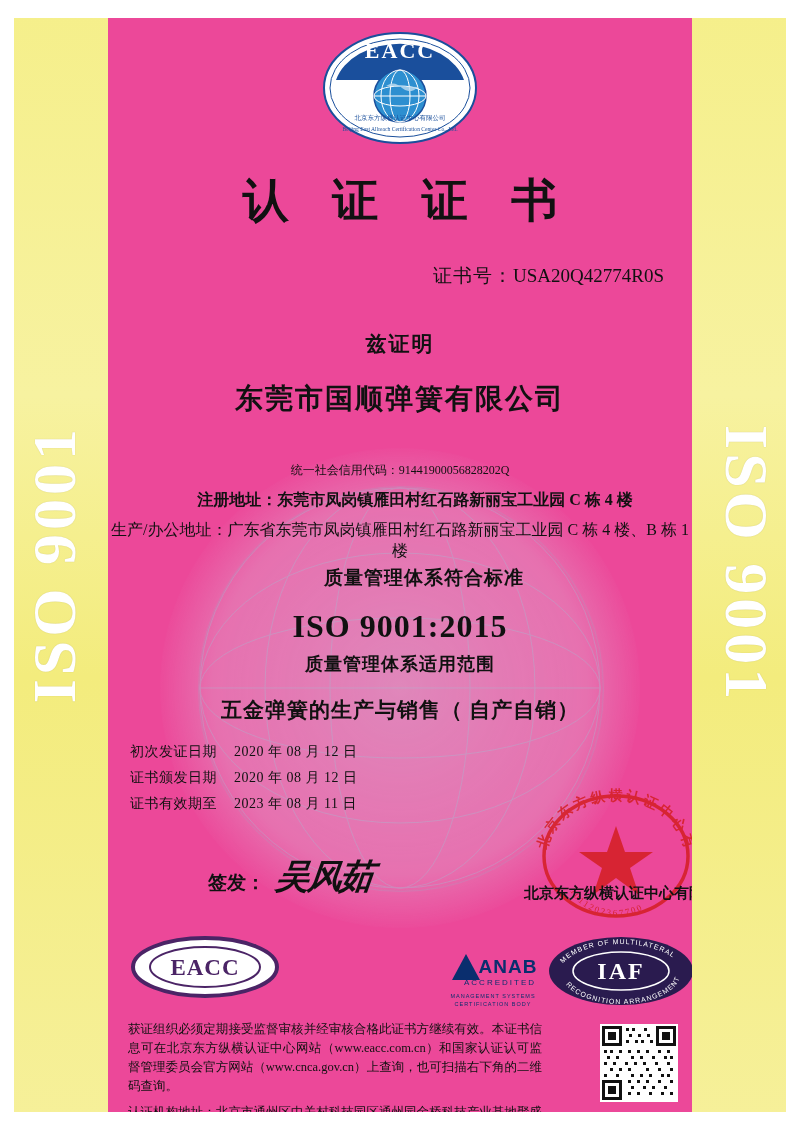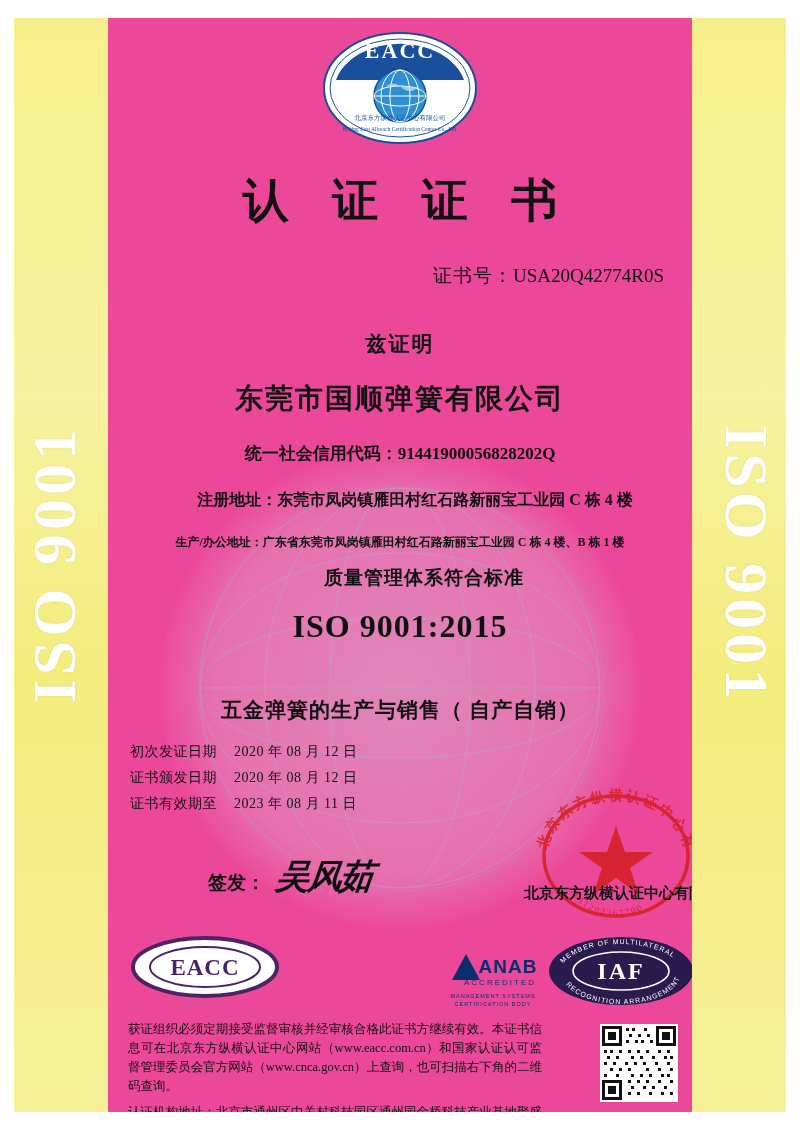--- a/index.html
+++ b/index.html
@@ -91,23 +91,23 @@
   }
   .cert-no .lbl{letter-spacing:1px;}
   .cert-no .val{font-weight:normal;}
 
   .center-line{
     text-align:center;color:#111;
     font-family:"Liberation Serif", serif;
   }
   .l-hereby{position:absolute;left:0;right:0;top:312px;font-size:21px;font-weight:bold;letter-spacing:2px;}
   .l-company{position:absolute;left:0;right:0;top:362px;font-size:28px;font-weight:bold;letter-spacing:2px;}
-  .l-credit{position:absolute;left:0;right:0;top:424px;font-size:17px;font-weight:bold;}
+  .l-credit{position:absolute;left:0;right:0;top:444px;font-size:12px;font-weight:normal;}
   .l-addr1{position:absolute;left:0;right:0;top:472px;font-size:16px;font-weight:bold;margin-left:30px;}
-  .l-addr2{position:absolute;left:0;right:0;top:502px;font-size:12px;font-weight:bold;margin-top:14px;}
+  .l-addr2{position:absolute;left:0;right:0;top:502px;font-size:16px;font-weight:normal;}
   .l-conform{position:absolute;left:0;right:0;top:547px;font-size:19px;font-weight:bold;letter-spacing:1px;padding-left:48px;}
   .l-standard{position:absolute;left:0;right:0;top:590px;font-size:32px;font-weight:bold;letter-spacing:1px;}
   .l-scopehdr{position:absolute;left:0;right:0;top:634px;font-size:18px;font-weight:bold;letter-spacing:1px;}
   .l-scope{position:absolute;left:0;right:0;top:678px;font-size:21px;font-weight:bold;letter-spacing:1px;}
 
   .dates{
     position:absolute;left:22px;top:725px;
     font-size:14px;color:#111;
     font-family:"Liberation Serif", serif;
   }
@@ -211,20 +211,21 @@
       <span class="lbl">证书号：</span><span class="val">USA20Q42774R0S</span>
     </div>
 
     <div class="center-line l-hereby">兹证明</div>
     <div class="center-line l-company">东莞市国顺弹簧有限公司</div>
     <div class="center-line l-credit">统一社会信用代码：91441900056828202Q</div>
     <div class="center-line l-addr1">注册地址：东莞市凤岗镇雁田村红石路新丽宝工业园 C 栋 4 楼</div>
     <div class="center-line l-addr2">生产/办公地址：广东省东莞市凤岗镇雁田村红石路新丽宝工业园 C 栋 4 楼、B 栋 1 楼</div>
     <div class="center-line l-conform">质量管理体系符合标准</div>
     <div class="center-line l-standard">ISO 9001:2015</div>
+    <div class="center-line l-scopehdr">质量管理体系适用范围</div>
     <div class="center-line l-scope">五金弹簧的生产与销售（ 自产自销）</div>
 
     <div class="dates">
       <div class="row">
         <span class="dlabel">初次发证日期</span>
         <span class="dvalue">2020 年 08 月 12 日</span>
       </div>
       <div class="row">
         <span class="dlabel">证书颁发日期</span>
         <span class="dvalue">2020 年 08 月 12 日</span>

